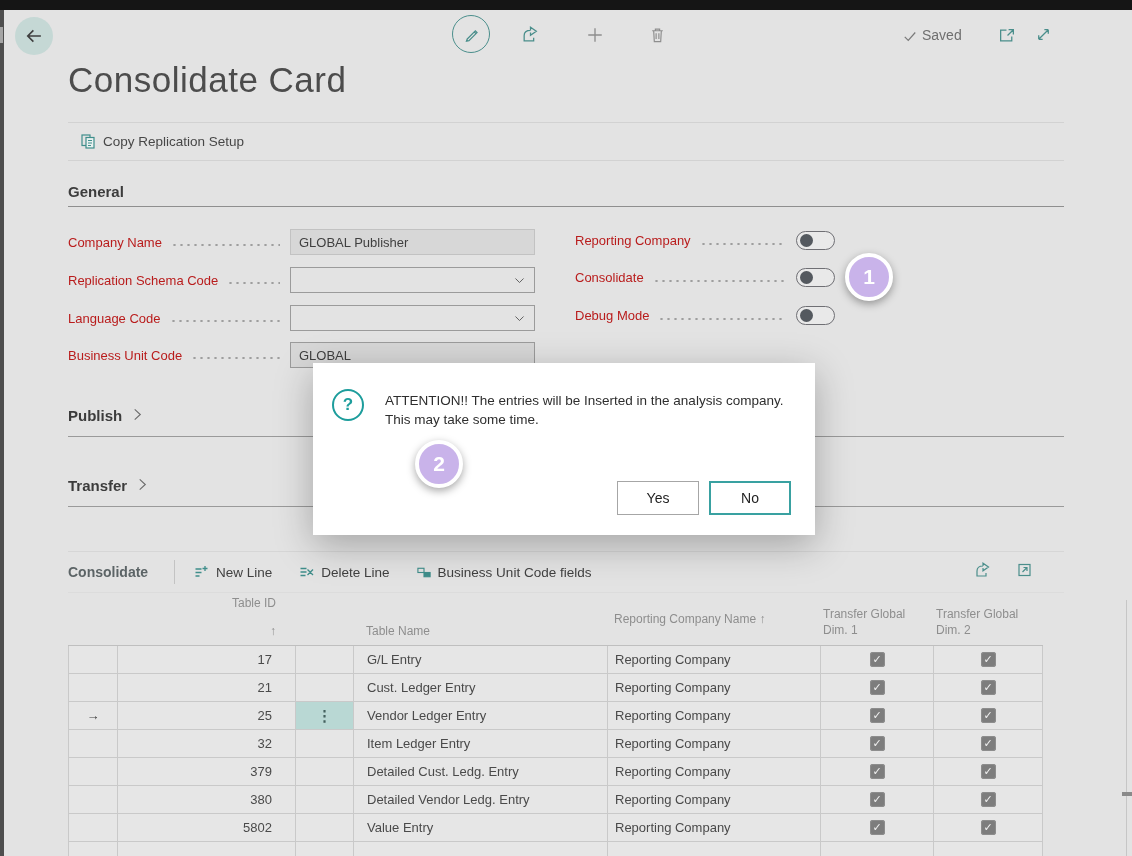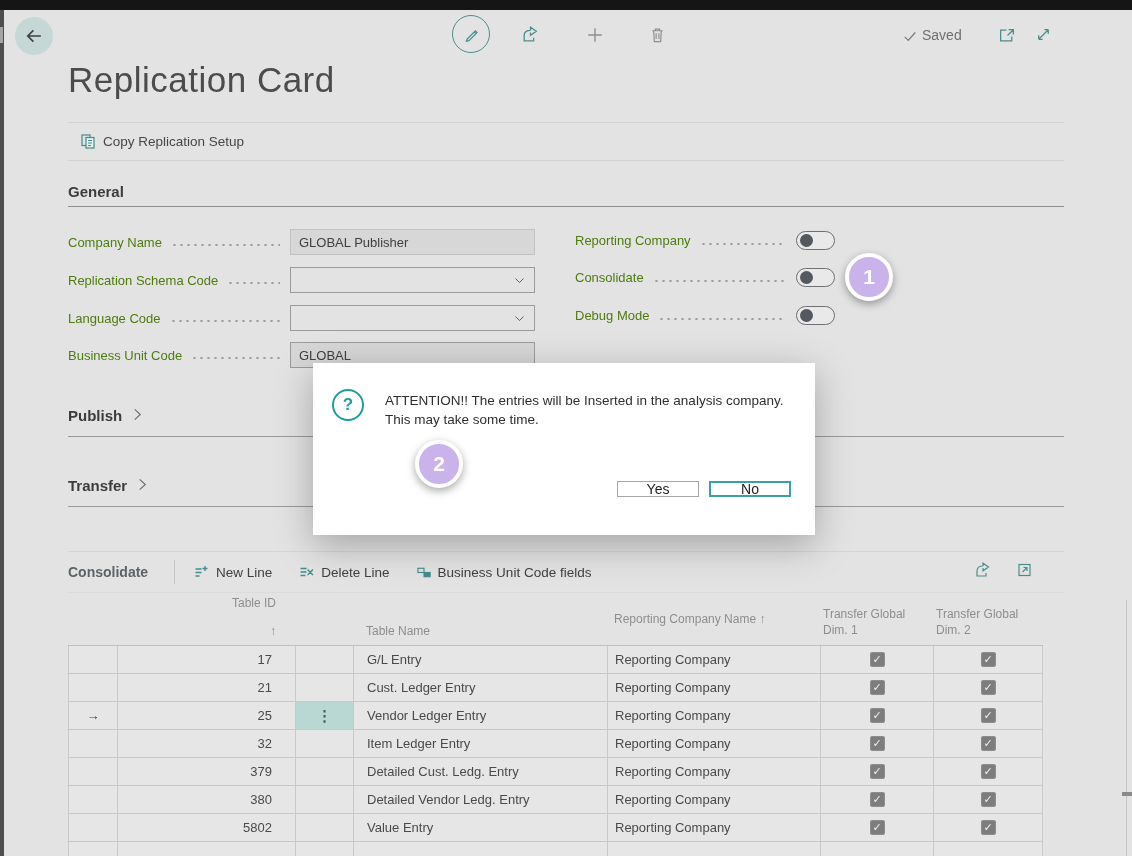--- a/index.html
+++ b/index.html
@@ -19,21 +19,21 @@
   .tool{position:absolute;top:26px;}
   .saved{position:absolute;left:903px;top:27px;display:flex;align-items:flex-end;gap:5px;
          color:#6f6f6f;font-size:14px;}
   .title{position:absolute;left:68px;top:60px;font-size:35px;font-weight:300;color:#4c4c4c;letter-spacing:.5px;}
   .copy-action{position:absolute;left:80px;top:133px;display:flex;align-items:center;gap:7px;
                font-size:13.5px;color:#474747;cursor:pointer;}
   .sec-head{position:absolute;left:68px;font-size:15px;font-weight:bold;color:#3c3c3c;}
   .sec-head .chev{margin-left:6px;color:#6a6a6a;}
   .fl-row{position:absolute;left:68px;width:222px;height:26px;display:flex;align-items:center;}
   .fr-row{position:absolute;left:575px;width:221px;height:19px;display:flex;align-items:center;}
-  .f-label{font-size:13px;color:#4d7c0f;white-space:nowrap;}
+  .f-label{font-size:13px;color:#b91c1c;white-space:nowrap;}
   .leader{flex:1;height:2px;align-self:center;margin:6px 10px 0 9px;
           background-image:radial-gradient(circle,#9e9e9e 1px,transparent 1.3px);
           background-size:7px 2px;background-repeat:repeat-x;}
   .control{position:absolute;left:222px;top:0;width:245px;height:26px;box-sizing:border-box;
            font-size:13px;color:#3f3f3f;display:flex;align-items:center;padding:0 8px;}
   .ctl-filled{background:#d7d7d7;border:1px solid #c2c2c2;}
   .ctl-combo{background:transparent;border:1px solid #9b9b9b;justify-content:space-between;}
   .ctl-input{background:#d7d7d7;border:1px solid #9b9b9b;}
   .toggle{position:absolute;left:221px;top:0;width:39px;height:19px;border:1px solid #6f6f74;
           border-radius:10px;box-sizing:border-box;background:#e9e9e9;cursor:pointer;}
@@ -64,21 +64,21 @@
   .menu-cell{background:#b9d8d4;}
   .dots{color:#44615e;font-size:15px;font-weight:bold;letter-spacing:0;}
   .cb{width:15px;height:15px;border-radius:3px;background:#7d7d7d;color:#f2f2f2;font-size:11px;
       display:flex;align-items:center;justify-content:center;box-shadow:inset 0 0 0 1px #8d8d8d;}
   .dialog{position:absolute;left:313px;top:363px;width:502px;height:172px;background:#ffffff;
           box-shadow:0 10px 36px rgba(0,0,0,.28);z-index:30;}
   .qicon{position:absolute;left:19px;top:26px;width:28px;height:28px;border:2px solid #1d9d9c;border-radius:50%;
          color:#1d9d9c;font-size:17px;font-weight:bold;display:flex;align-items:center;justify-content:center;}
   .dmsg{position:absolute;left:72px;top:28px;font-size:13.5px;color:#2e2e2e;line-height:19px;}
   .dmsg div{white-space:nowrap;}
-  .dbtn{position:absolute;top:118px;width:82px;height:16px;background:#fff;font-size:14px;color:#1f1f1f;
+  .dbtn{position:absolute;top:118px;width:82px;height:34px;background:#fff;font-size:14px;color:#1f1f1f;
         display:flex;align-items:center;justify-content:center;box-sizing:border-box;cursor:pointer;
         font-family:"Liberation Sans",sans-serif;}
   .dbtn-yes{left:304px;border:1px solid #a6a6a6;}
   .dbtn-no{left:396px;border:2px solid #39a1a1;}
   .annot{position:absolute;width:40px;height:40px;border-radius:50%;background:#c9b3ea;border:4px solid #fff;
          box-shadow:0 3px 9px rgba(0,0,0,.35);display:flex;align-items:center;justify-content:center;
          color:#fff;font-size:21px;font-weight:bold;}
   .annot1{left:845px;top:253px;z-index:20;}
   .annot2{left:415px;top:440px;z-index:40;}
   .scroll-track{position:absolute;left:1126px;top:600px;width:1px;height:256px;background:#c6c6c6;}
@@ -146,21 +146,21 @@
     </span>
   </div>
   <div class="tool icon" style="left:1035px;top:26px">
     <span class="icon">
       <svg width="17" height="17" viewBox="0 0 16 16" fill="none" stroke="#4a8e8b" stroke-width="1.2">
         <path d="M3.5 12.5l9-9M3.5 12.5V8.8M3.5 12.5h3.7M12.5 3.5v3.7M12.5 3.5H8.8"></path>
       </svg>
     </span>
   </div>
 
-  <div class="title">Replication Card</div>
+  <div class="title">Consolidate Card</div>
 
   <div class="hline" style="top:122px;background:#d2d2d2"></div>
   <div class="copy-action">
     <span class="icon">
       <svg width="16" height="17" viewBox="0 0 16 16" fill="none" stroke="#3f8e8b" stroke-width="1.2">
         <rect x="2" y="1.5" width="8" height="10.5"></rect>
         <rect x="6" y="4" width="8" height="10.5" fill="#e9f1f0"></rect>
         <path d="M8 7h4M8 9.5h4M8 12h3"></path>
       </svg>
     </span>

